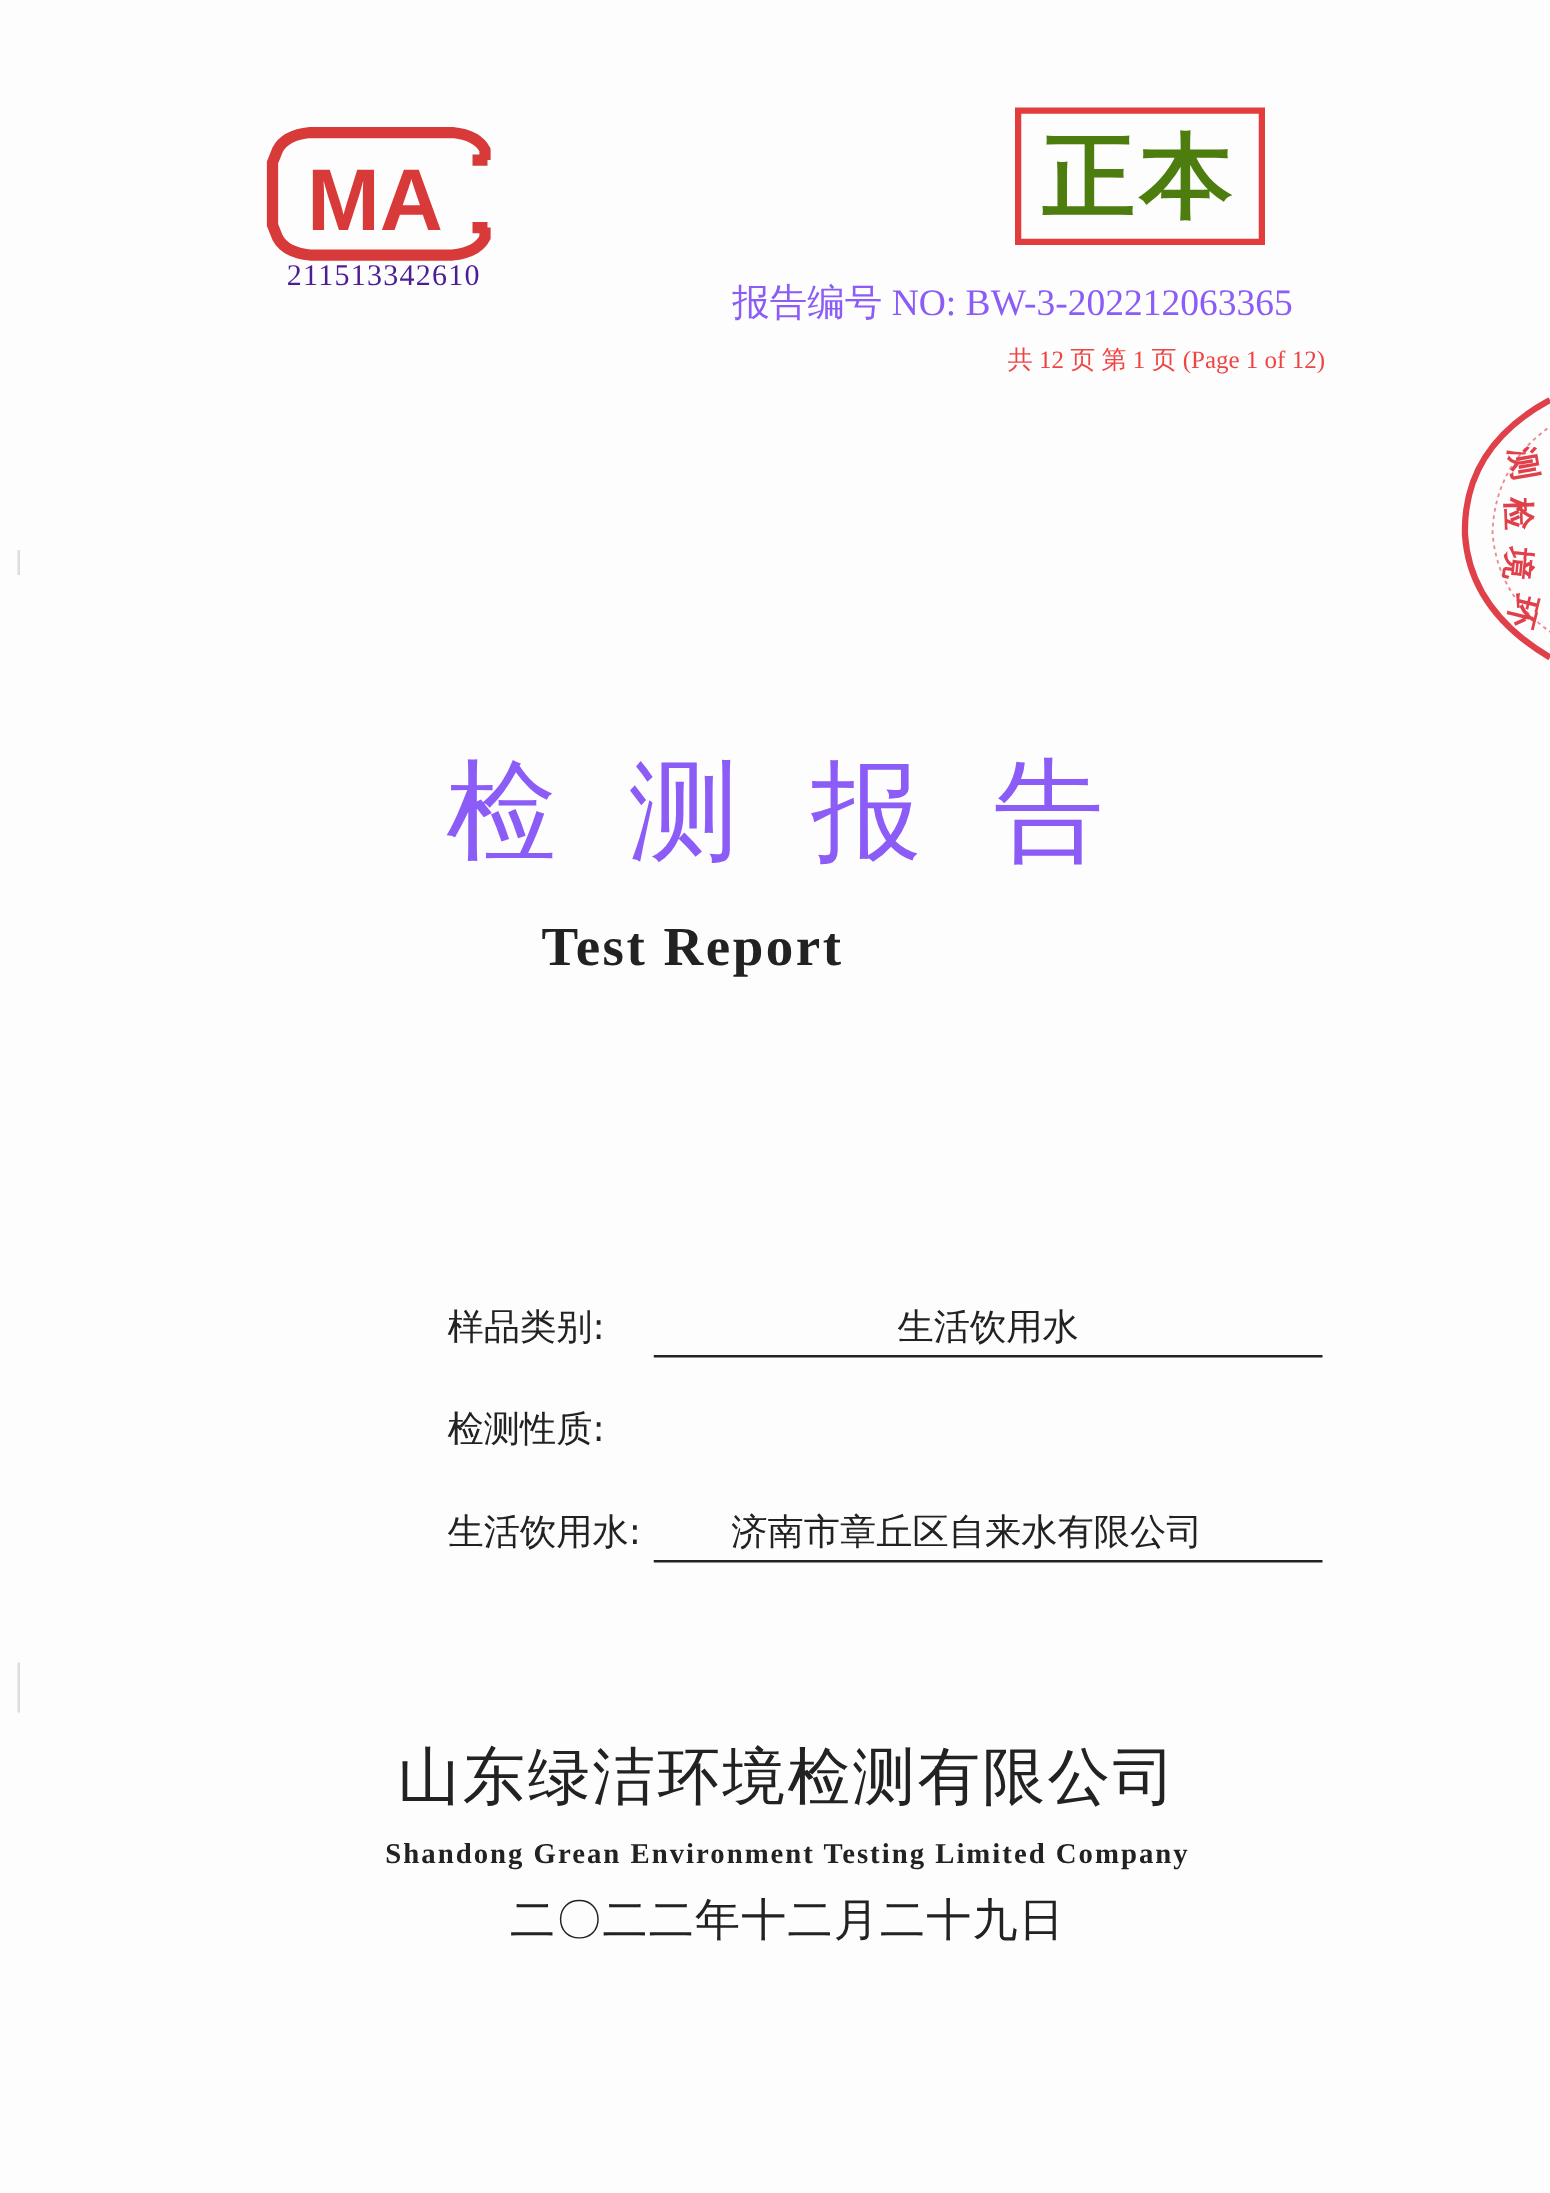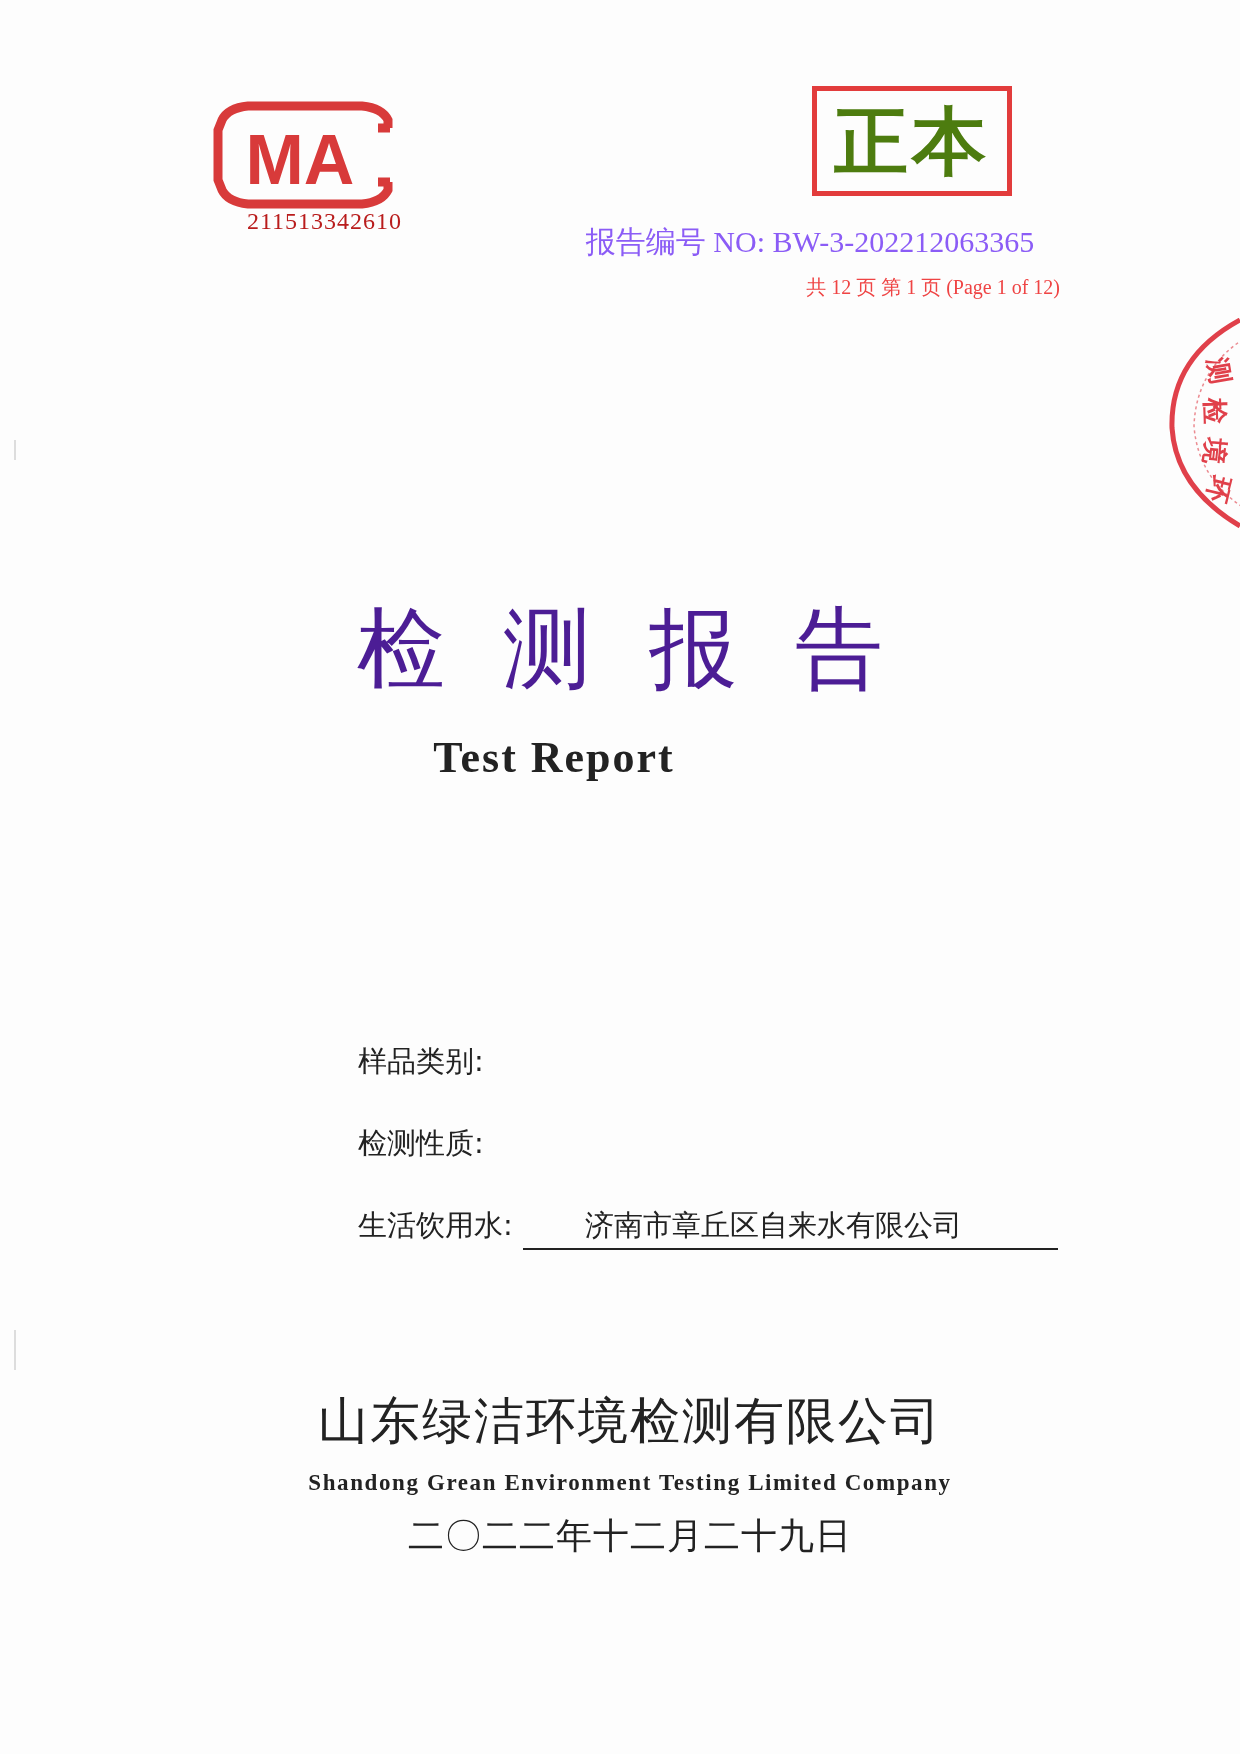--- a/index.html
+++ b/index.html
@@ -7,22 +7,22 @@
       width: 1240px; height: 1754px; position: relative; overflow: hidden;
       background: #fdfdfd;
       font-family: "DejaVu Serif", "Liberation Serif", serif;
       color: #222;
     }
     .abs { position: absolute; }
 
     
     .cma { left: 212px; top: 100px; width: 186px; height: 110px; }
     .cma-num {
-      left: 212px; top: 208px; width: 190px; text-align: right;
-      color: #b91c1c; font-family: "Liberation Serif", serif; font-size: 24px;
+      left: 212px; top: 208px; width: 190px; text-align: center;
+      color: #4c1d95; font-family: "Liberation Serif", serif; font-size: 24px;
       letter-spacing: 1px;
     }
 
     
     .zb {
       left: 812px; top: 86px; width: 200px; height: 110px;
       border: 5px solid #e23c3c; box-sizing: border-box;
       display: flex; align-items: center; justify-content: center;
     }
     .zb-text {
@@ -39,21 +39,21 @@
       left: 660px; top: 274px; width: 400px; text-align: right;
       font-family: "Liberation Serif", serif; font-size: 20px; color: #ef4444;
       white-space: nowrap;
     }
 
     
     .side-seal { left: 1160px; top: 318px; width: 120px; height: 210px; }
 
     .title-cn {
       left: 0; top: 605px; width: 1240px; text-align: center;
-      font-size: 88px; letter-spacing: 58px; text-indent: 58px; color: #4c1d95;
+      font-size: 88px; letter-spacing: 58px; text-indent: 58px; color: #8b5cf6;
       font-family: "DejaVu Serif", serif; line-height: 1;
     }
     .title-en {
       left: 0; top: 732px; width: 1108px; text-align: center;
       font-family: "Liberation Serif", serif; font-weight: bold; font-size: 44px;
       letter-spacing: 2px; color: #222;
     }
 
     .field { left: 358px; width: 700px; height: 46px; }
     .field-label {
@@ -123,20 +123,23 @@
       <text x="46" y="178" transform="rotate(104 58 170)">环</text>
     </g>
   </svg>
 </div>
 
 <div class="abs title-cn">检测报告</div>
 <div class="abs title-en">Test Report</div>
 
 <div class="abs field f1">
   <span class="field-label">样品类别:</span>
+  <div class="field-value-wrap">
+    <span class="field-value">生活饮用水</span>
+  </div>
 </div>
 <div class="abs field f2">
   <span class="field-label">检测性质:</span>
 </div>
 <div class="abs field f3">
   <span class="field-label">生活饮用水:</span>
   <div class="field-value-wrap">
     <span class="field-value">济南市章丘区自来水有限公司</span>
   </div>
 </div>

